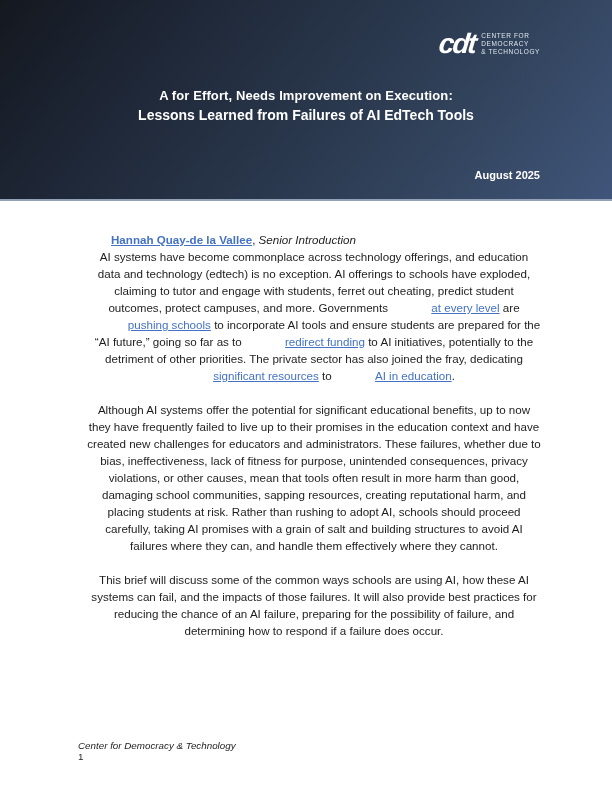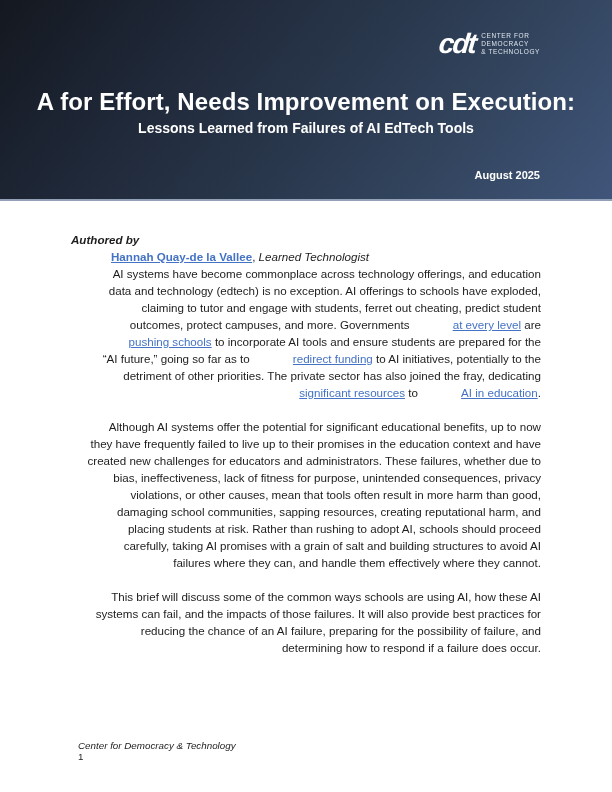--- a/index.html
+++ b/index.html
@@ -53,21 +53,21 @@
   }
   .hero-titles {
     position: absolute;
     top: 88px;
     left: 0;
     width: 100%;
     text-align: center;
     color: #ffffff;
   }
   .hero-title {
-    font-size: 24px;
+    font-size: 13px;
     font-weight: bold;
     margin: 0 0 4px 0;
     letter-spacing: 0.1px;
   }
   .hero-subtitle {
     font-size: 14px;
     font-weight: bold;
     margin: 0;
   }
   .hero-date {
@@ -107,21 +107,21 @@
   }
   .section-heading {
     color: #2d3a8f;
     font-size: 22.5px;
     font-weight: bold;
     margin: 24px 0 12px 0;
     letter-spacing: 0.1px;
   }
   .para {
     margin: 0 0 17px 16px;
-    text-align: right;
+    text-align: center;
   }
 
   
   .footer {
     position: absolute;
     left: 0;
     bottom: 30px;
     width: 100%;
     box-sizing: border-box;
     padding: 0 80px 0 78px;
@@ -154,22 +154,21 @@
       </span>
     </div>
     <div class="hero-titles">
       <div class="hero-title">A for Effort, Needs Improvement on Execution:</div>
       <div class="hero-subtitle">Lessons Learned from Failures of AI EdTech Tools</div>
     </div>
     <div class="hero-date">August 2025</div>
   </div>
 
   <div class="content">
-    <p class="byline-label">Authored by</p>
-    <p class="byline-line"><a href="#" class="doc-link author-link">Hannah Quay-de la Vallee</a><span>, </span><span class="role">Learned Technologist</span></p>
+    <p class="byline-line"><a href="#" class="doc-link author-link">Hannah Quay-de la Vallee</a><span>, </span><span class="role">Senior Introduction</span></p>
 
 
     <p class="para"><span>AI systems have become commonplace across technology offerings, and education data and technology (edtech) is no exception. AI offerings to schools have exploded, claiming to tutor and engage with students, ferret out cheating, predict student outcomes, protect campuses, and more. Governments </span><a href="#" class="doc-link">at every level</a><span> are </span><a href="#" class="doc-link">pushing schools</a><span> to incorporate AI tools and ensure students are prepared for the “AI future,” going so far as to </span><a href="#" class="doc-link">redirect funding</a><span> to AI initiatives, potentially to the detriment of other priorities. The private sector has also joined the fray, dedicating </span><a href="#" class="doc-link">significant resources</a><span> to </span><a href="#" class="doc-link">AI in education</a><span>.</span></p>
 
     <p class="para">Although AI systems offer the potential for significant educational benefits, up to now they have frequently failed to live up to their promises in the education context and have created new challenges for educators and administrators. These failures, whether due to bias, ineffectiveness, lack of fitness for purpose, unintended consequences, privacy violations, or other causes, mean that tools often result in more harm than good, damaging school communities, sapping resources, creating reputational harm, and placing students at risk. Rather than rushing to adopt AI, schools should proceed carefully, taking AI promises with a grain of salt and building structures to avoid AI failures where they can, and handle them effectively where they cannot.</p>
 
     <p class="para">This brief will discuss some of the common ways schools are using AI, how these AI systems can fail, and the impacts of those failures. It will also provide best practices for reducing the chance of an AI failure, preparing for the possibility of failure, and determining how to respond if a failure does occur.</p>
   </div>
 
   <div class="footer">

